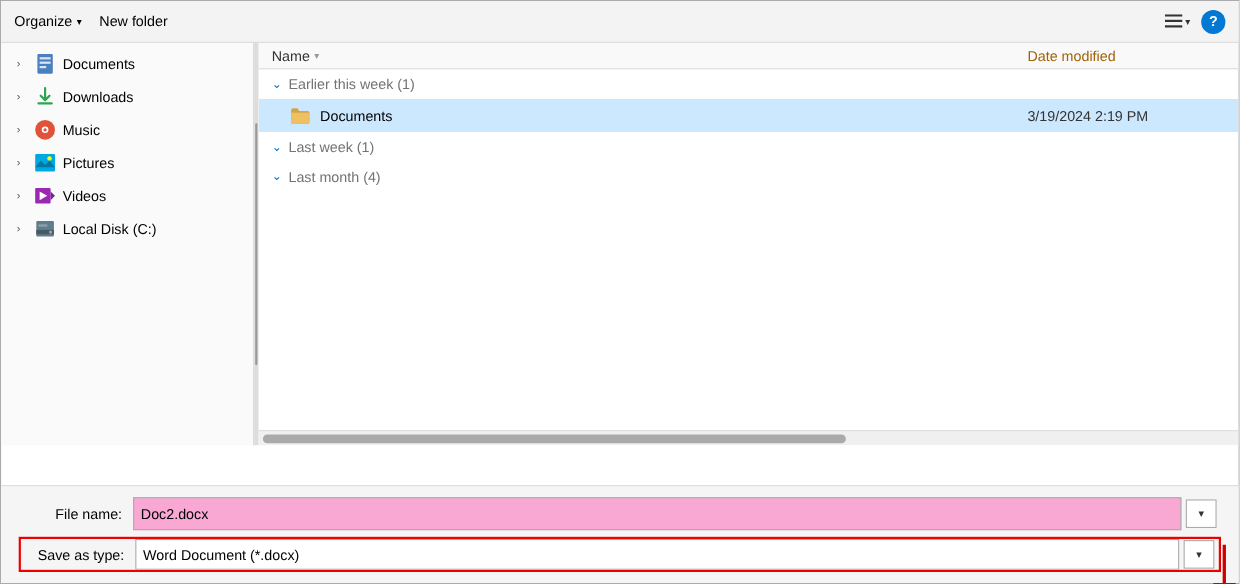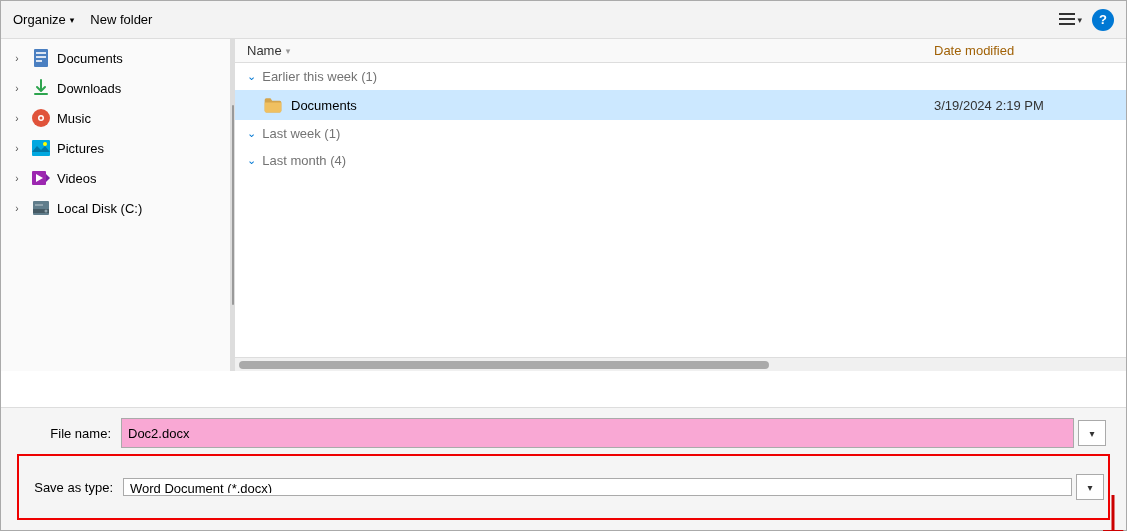--- a/index.html
+++ b/index.html
@@ -303,37 +303,37 @@
       align-items: center;
       justify-content: center;
       font-size: 10px;
       color: #333;
     }
 
     .save-type-row {
       display: flex;
       align-items: center;
       border: 2px solid #e00;
-      padding: 18px 4px;
+      padding: 0 4px;
       margin-left: -4px;
       margin-right: -4px;
       position: relative;
       justify-content: space-between;
     }
 
     .save-type-select-wrap {
       flex: 1;
       display: flex;
       align-items: center;
       gap: 4px;
     }
 
     .save-type-select {
       flex: 1;
-      height: 18px;
+      height: 28px;
       border: 1px solid #aaa;
       background: #fff;
       font-size: 13px;
       padding: 2px 6px;
       outline: none;
       appearance: none;
       -webkit-appearance: none;
       cursor: pointer;
     }
 

